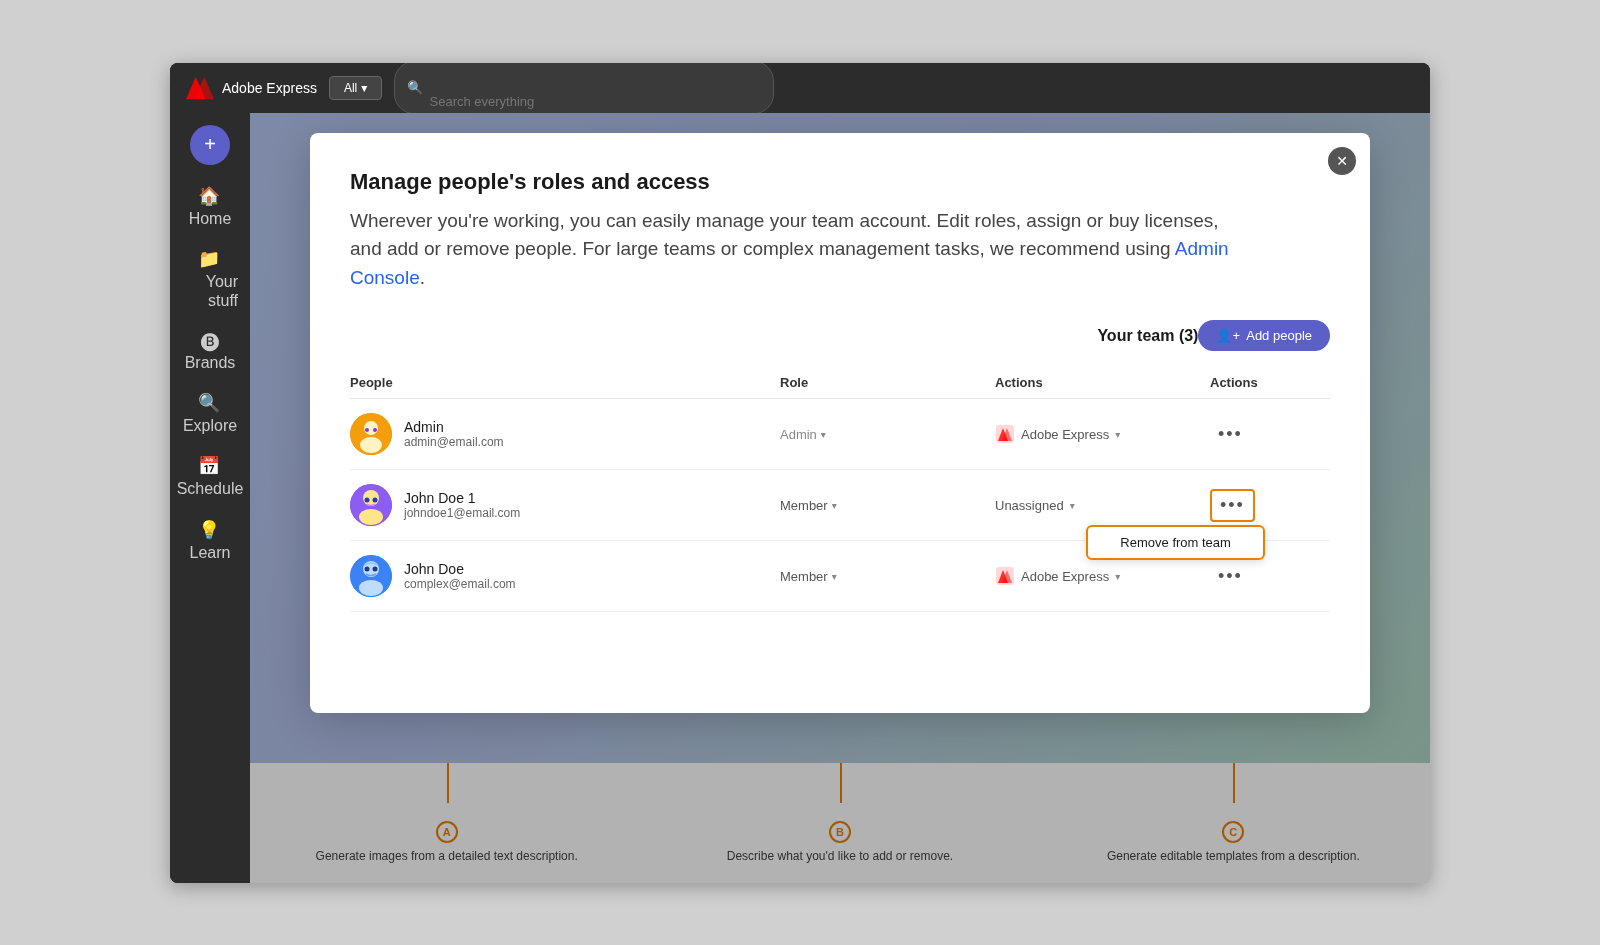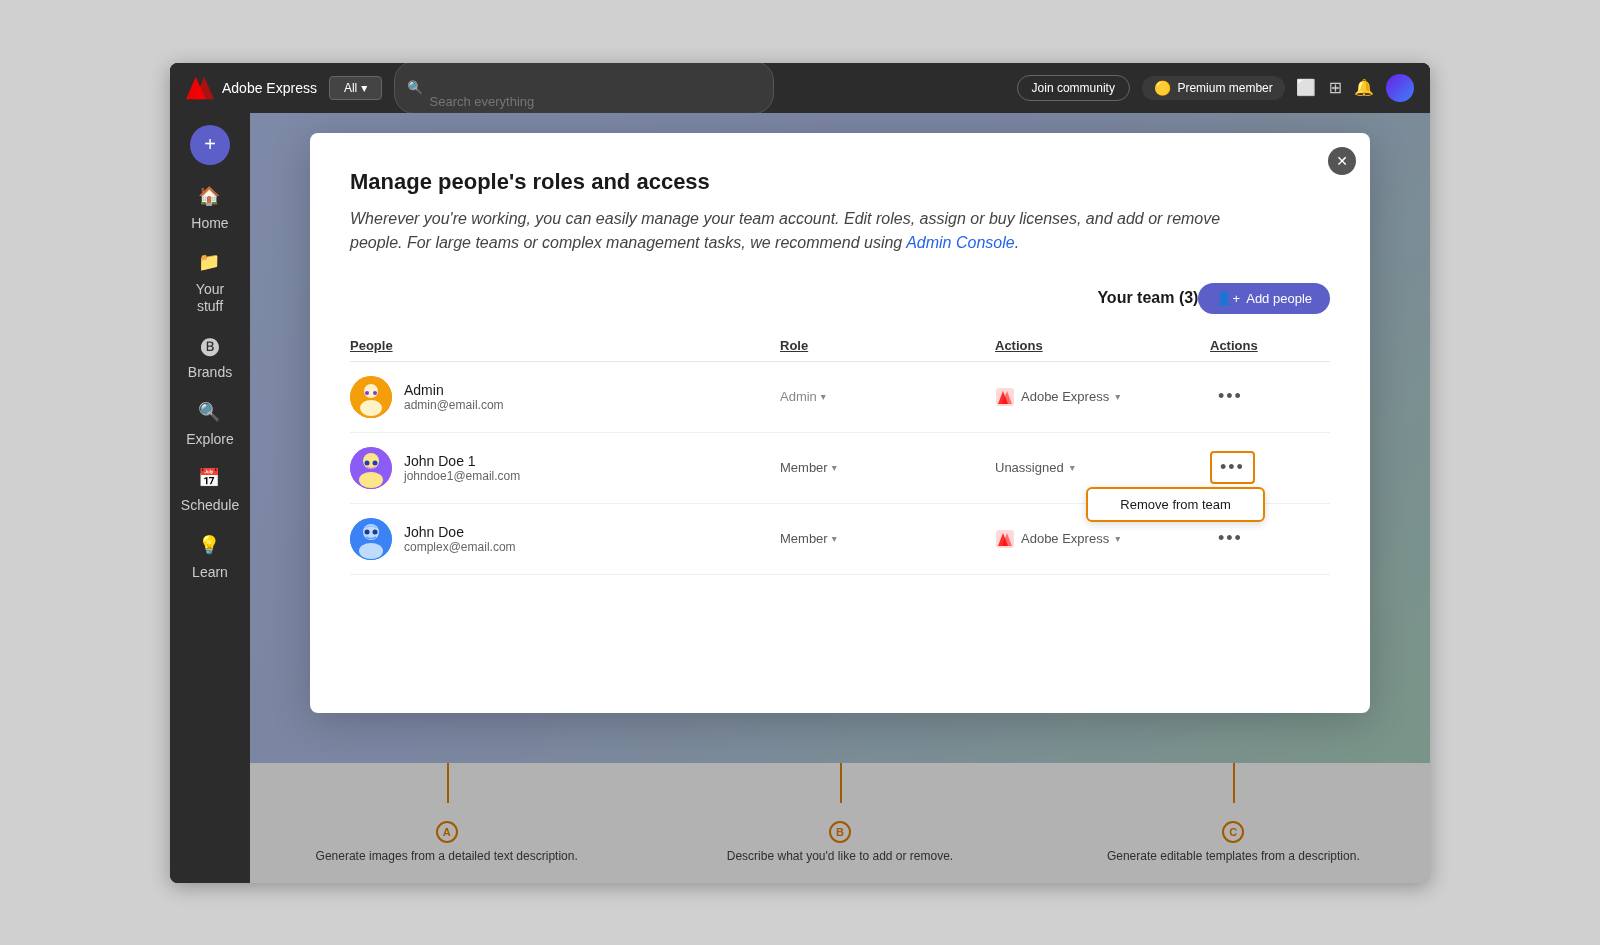--- a/index.html
+++ b/index.html
@@ -179,24 +179,23 @@
       width: 68px;
     }
 
     .sidebar-icon {
       color: #ccc;
       font-size: 18px;
     }
 
     .sidebar-label {
       color: #ccc;
-      font-size: 14px;
-      text-align: center;
+      font-size: 16px;
+      text-align: right;
       line-height: 1.2;
-      margin-top: 6px;
     }
 
     
     .content-area {
       flex: 1;
       background: #f0f0f0;
       position: relative;
       overflow: hidden;
     }
 
@@ -249,25 +248,24 @@
     }
 
     .modal-title {
       font-size: 22px;
       font-weight: 600;
       color: #1a1a1a;
       margin-bottom: 12px;
     }
 
     .modal-description {
-      font-size: 16px;
+      font-size: 19px;
       color: #444;
       line-height: 1.5;
       max-width: 900px;
-      font-style: italic;
     }
 
     .modal-description a {
       color: #2563eb;
       text-decoration: none;
     }
 
     .team-header {
       display: flex;
       align-items: center;
@@ -305,21 +303,20 @@
       display: grid;
       grid-template-columns: 2fr 1fr 1fr 120px;
       padding: 8px 0;
       border-bottom: 1px solid #e5e5e5;
     }
 
     .table-header-cell {
       font-size: 13px;
       font-weight: 600;
       color: #333;
-      text-decoration: underline;
     }
 
     .table-row {
       display: grid;
       grid-template-columns: 2fr 1fr 1fr 120px;
       align-items: center;
       padding: 14px 0;
       border-bottom: 1px solid #f0f0f0;
       position: relative;
     }
@@ -512,31 +509,20 @@
       <span class="navbar-title">Adobe Express</span>
     </div>
     <div class="navbar-dropdown">
       <span>All</span>
       <span>▾</span>
     </div>
     <div class="navbar-search">
       <span style="color:#aaa;font-size:13px;">🔍</span>
       <input placeholder="Search everything" style="">
     </div>
-    <div class="navbar-right">
-      <button class="join-community-btn">Join community</button>
-      <div class="premium-badge">
-        <span style="font-size:14px;">🟡</span>
-        <span>Premium member</span>
-      </div>
-      <span class="nav-icon">⬜</span>
-      <span class="nav-icon">⊞</span>
-      <span class="nav-icon">🔔</span>
-      <div class="user-avatar-nav"></div>
-    </div>
   </div>
 
   <div class="main-layout">
 
     <div class="sidebar">
       <div class="sidebar-add-btn">
         <span>+</span>
       </div>
       <div class="sidebar-item">
         <span class="sidebar-icon">🏠</span>

